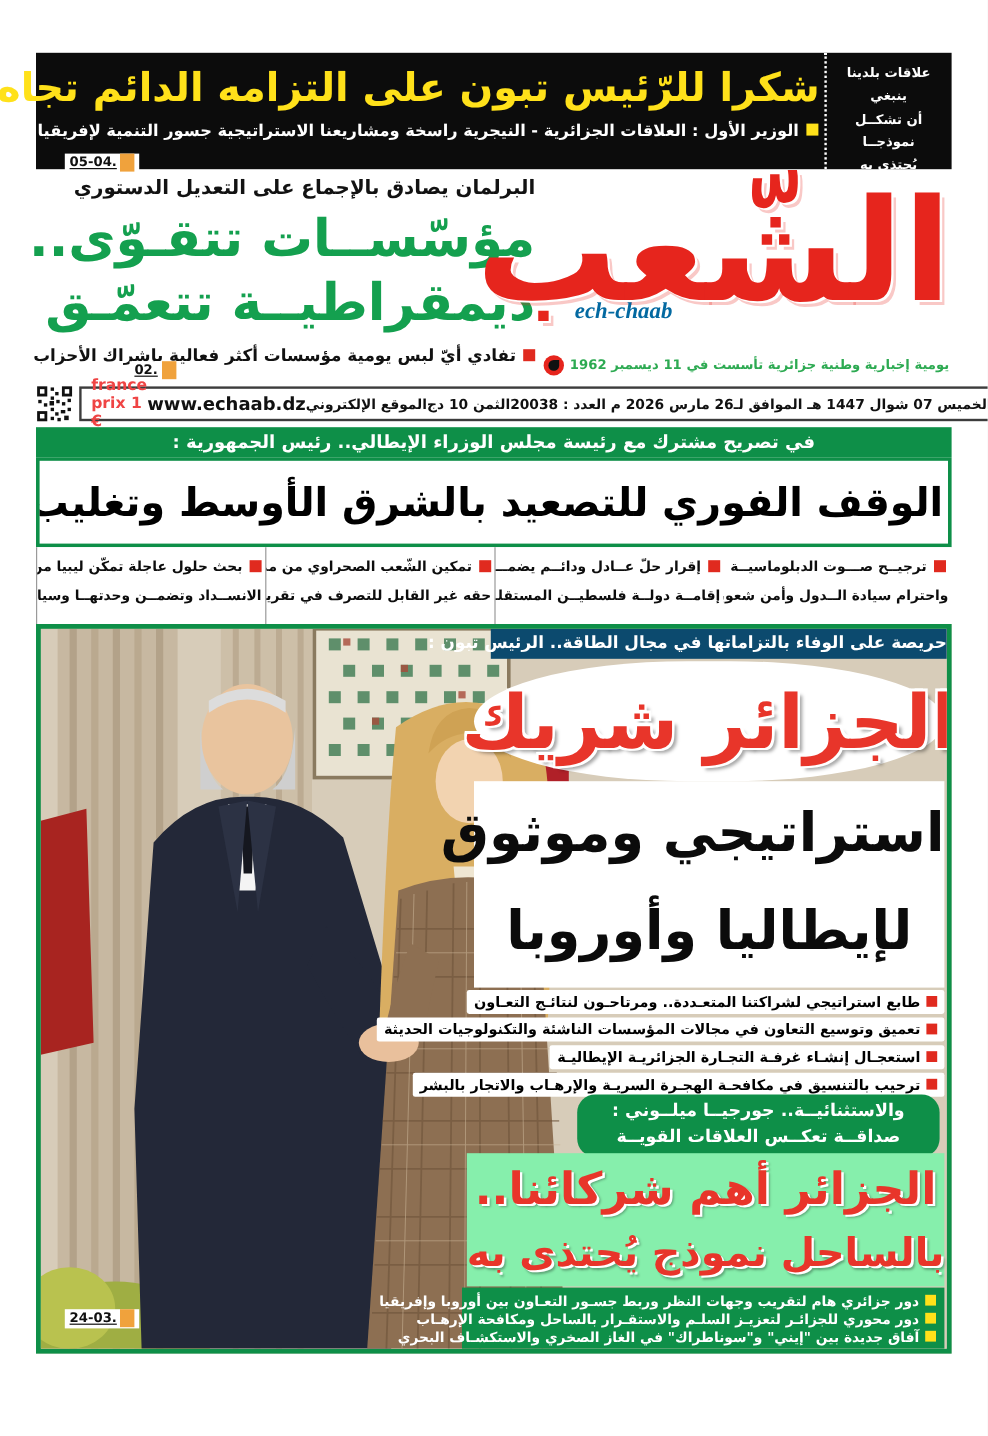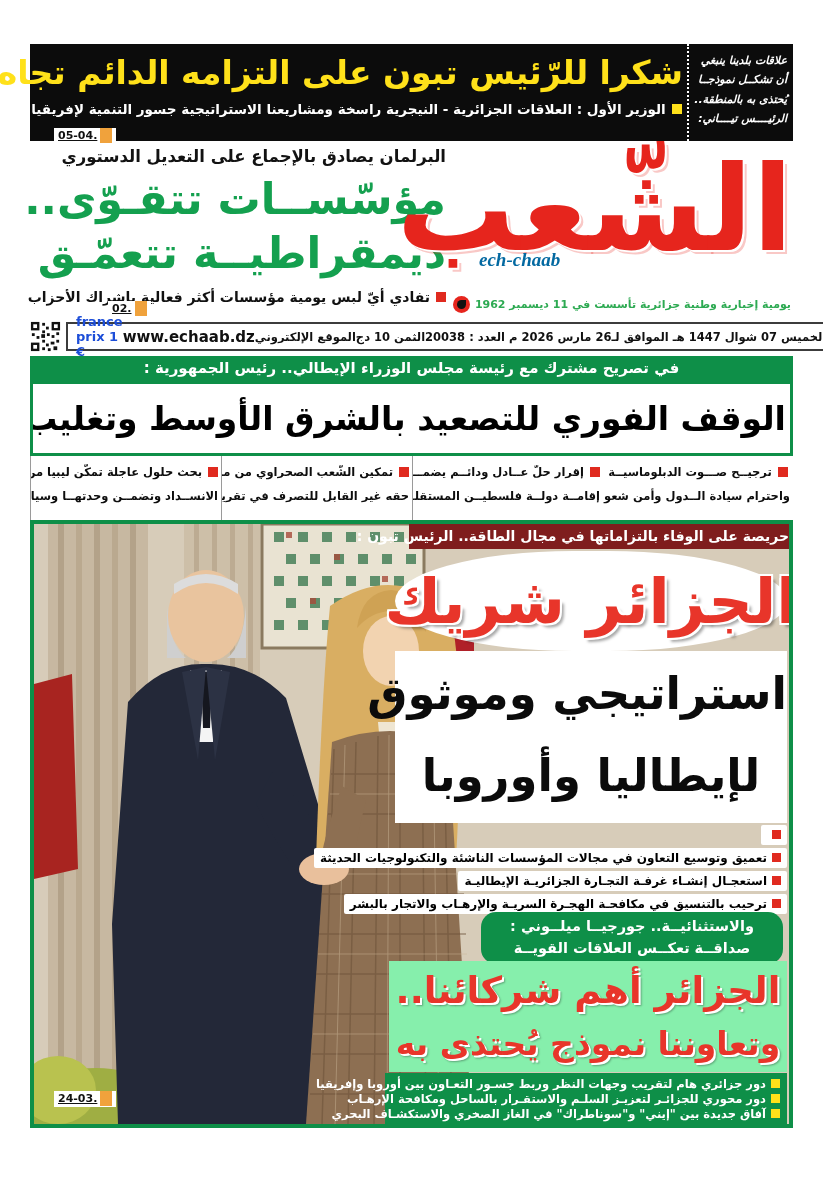--- a/index.html
+++ b/index.html
@@ -3,21 +3,21 @@
 <meta charset="utf-8">
 <style>
   * { margin:0; padding:0; box-sizing:border-box; }
   body { background:#e8e8e8; font-family:"DejaVu Sans", sans-serif; }
   .page { position:relative; width:823px; height:1197px; background:#ffffff; margin:0 auto; overflow:hidden; }
   .rtl { direction:rtl; unicode-bidi:embed; }
 
   
   .top-banner { position:absolute; left:30px; top:44px; width:763px; height:97px; background:#0c0c0c; }
   .banner-side { position:absolute; right:0; top:0; bottom:0; width:106px; border-left:2px dotted #ffffff;
-                 color:#fff; font-size:11px; font-weight:bold; line-height:1.75; text-align:right; padding:7px 6px 0 5px;font-style:italic; }
+                 color:#fff; font-size:11px; font-weight:bold; line-height:1.75; text-align:center; padding:7px 6px 0 5px; }
   .banner-main { position:absolute; left:0; right:110px; top:0; bottom:0; }
   .banner-headline { color:#ffe11a; font-size:33px; font-weight:900; text-align:center; padding-top:9px;
                      white-space:nowrap; letter-spacing:-1px; }
   .banner-subline { color:#ffffff; font-size:13.5px; font-weight:bold; text-align:center; margin-top:9px; white-space:nowrap; }
   .sq { display:inline-block; width:10px; height:10px; vertical-align:middle; margin:0 0 2px 6px; }
   .sq-yellow { background:#ffe11a; }
   .sq-red { background:#e02a1f; }
   .page-ref { position:absolute; background:#ffffff; font-size:11px; font-weight:bold; color:#111;
               padding:0 4px 1px 4px; text-decoration:underline; white-space:nowrap; }
   .ref-after-sq { display:inline-block; width:12px; height:15px; background:#f0a23c; vertical-align:middle; margin-left:3px; }
@@ -40,40 +40,40 @@
   .bird-badge { display:inline-block; width:17px; height:17px; border-radius:50%; background:#e6251d;
                 vertical-align:middle; margin-right:5px; position:relative; }
   .bird-badge::after { content:""; position:absolute; left:4px; top:4px; width:9px; height:9px; border-radius:50% 0 50% 50%;
                 background:#111; }
 
   
   .dateline { position:absolute; left:30px; top:321px; width:763px; height:31px; display:flex; align-items:center; }
   .qr { width:31px; height:31px; flex:0 0 31px; }
   .date-box { flex:1; height:29px; margin-left:5px; border:2px solid #3c3c3c; background:#fff;
               display:flex; align-items:center; justify-content:space-between; padding:0 8px; }
-  .d-price { font-size:13px; font-weight:bold; color:#1d4ed8; }
+  .d-price { font-size:13px; font-weight:bold; color:#ef4444; }
   .d-site { font-size:15px; font-weight:900; color:#111; }
   .d-ar { font-size:11.5px; font-weight:bold; color:#111; white-space:nowrap; }
 
   
   .lead-kicker { position:absolute; left:30px; top:356px; width:763px; height:25px; background:#0e8f48;
                  color:#fff; font-size:15px; font-weight:900; text-align:center; line-height:25px; white-space:nowrap; }
   .lead-box { position:absolute; left:30px; top:381px; width:763px; height:75px; border:3px solid #0e8f48;
               background:#fff; display:flex; align-items:center; justify-content:center; overflow:hidden; }
   .lead-headline { font-size:33px; font-weight:900; color:#000; white-space:nowrap; letter-spacing:-1px; }
   .lead-points { position:absolute; left:30px; top:456px; width:763px; height:64px; display:flex; direction:rtl; background:#fff; }
   .point { flex:1; padding:5px 3px 0 3px; font-size:11.5px; font-weight:900; color:#0d0d0d; line-height:2.05;
            text-align:center; white-space:nowrap; overflow:hidden; }
   .point:not(:first-child) { border-left:1px solid #9a9a9a; }
 
   
   .photo { position:absolute; left:30px; top:520px; width:763px; height:608px; border:4px solid #0e8f48;
            background:#d7ccb9; overflow:hidden; }
   .photo svg.scene { position:absolute; left:0; top:0; width:100%; height:100%; }
-  .photo-kicker { position:absolute; right:0; top:0; width:380px; height:25px; background:#7f1d1d; color:#fff;
+  .photo-kicker { position:absolute; right:0; top:0; width:380px; height:25px; background:#0c4a6e; color:#fff;
                   font-size:14px; font-weight:900; text-align:center; line-height:25px; white-space:nowrap; }
   .red-blob { position:absolute; right:2px; top:27px; width:392px; height:100px; background:#ffffff;
               border-radius:50% / 55%; display:flex; align-items:center; justify-content:center; }
   .red-head { color:#e8352a; font-size:62px; font-weight:900; white-space:nowrap; letter-spacing:-2px;
               text-shadow:-2px -2px 0 #fff, 2px -2px 0 #fff, -2px 2px 0 #fff, 2px 2px 0 #fff, 4px 4px 3px rgba(0,0,0,.35); }
   .black-block { position:absolute; right:2px; top:127px; width:392px; background:#ffffff; text-align:center; padding:2px 0 6px; }
   .black-line { color:#0b0b0b; font-size:45px; font-weight:900; line-height:82px; white-space:nowrap; letter-spacing:-1px; }
   .photo-bullets { position:absolute; right:2px; top:301px; width:398px; display:flex; flex-direction:column;
                    gap:3px; align-items:flex-end; }
   .brow { background:#ffffff; border-radius:2px; padding:1px 6px; font-size:12px; font-weight:900; color:#000;
@@ -305,34 +305,34 @@
     <div class="red-blob">
       <div class="red-head rtl">الجزائر شريك</div>
     </div>
 
     <div class="black-block">
       <div class="black-line rtl">استراتيجي وموثوق</div>
       <div class="black-line rtl">لإيطاليا وأوروبا</div>
     </div>
 
     <div class="photo-bullets">
-      <div class="brow rtl"><span class="sq sq-red"></span></div>
+      <div class="brow rtl"><span class="sq sq-red"></span><span>طابع استراتيجي لشراكتنا المتعـددة.. ومرتاحـون لنتائـج التعـاون</span></div>
       <div class="brow rtl"><span class="sq sq-red"></span><span>تعميق وتوسيع التعاون في مجالات المؤسسات الناشئة والتكنولوجيات الحديثة</span></div>
       <div class="brow rtl"><span class="sq sq-red"></span><span>استعجـال إنشـاء غرفـة التجـارة الجزائريـة الإيطاليـة</span></div>
       <div class="brow rtl"><span class="sq sq-red"></span><span>ترحيب بالتنسيق في مكافحـة الهجـرة السريـة والإرهـاب والاتجار بالبشر</span></div>
     </div>
 
     <div class="meloni-kicker">
       <div class="rtl">والاستثنائيــة.. جورجيــا ميلــوني :</div>
       <div class="rtl">صداقــة تعكــس العلاقات القويــة</div>
     </div>
 
     <div class="meloni-block">
       <div class="meloni-red1 rtl">الجزائر أهم شركائنا..</div>
-      <div class="meloni-red2 rtl">وتعاوننا نموذج يُحتذى به</div>
+      <div class="meloni-red2 rtl">بالساحل نموذج يُحتذى به</div>
     </div>
 
     <div class="green-box">
       <div class="grow rtl"><span class="sq"></span><span>دور جزائري هام لتقريب وجهات النظر وربط جسـور التعـاون بين أوروبا وإفريقيا</span></div>
       <div class="grow rtl"><span class="sq"></span><span>دور محوري للجزائـر لتعزيـز السلـم والاستقـرار بالساحل ومكافحة الإرهـاب</span></div>
       <div class="grow rtl"><span class="sq"></span><span>آفاق جديدة بين "إيني" و"سوناطراك" في الغاز الصخري والاستكشـاف البحري</span></div>
     </div>
 
     <div class="page-ref ref-2403"><span>24-03.</span><span class="ref-after-sq"></span></div>
   </div>

